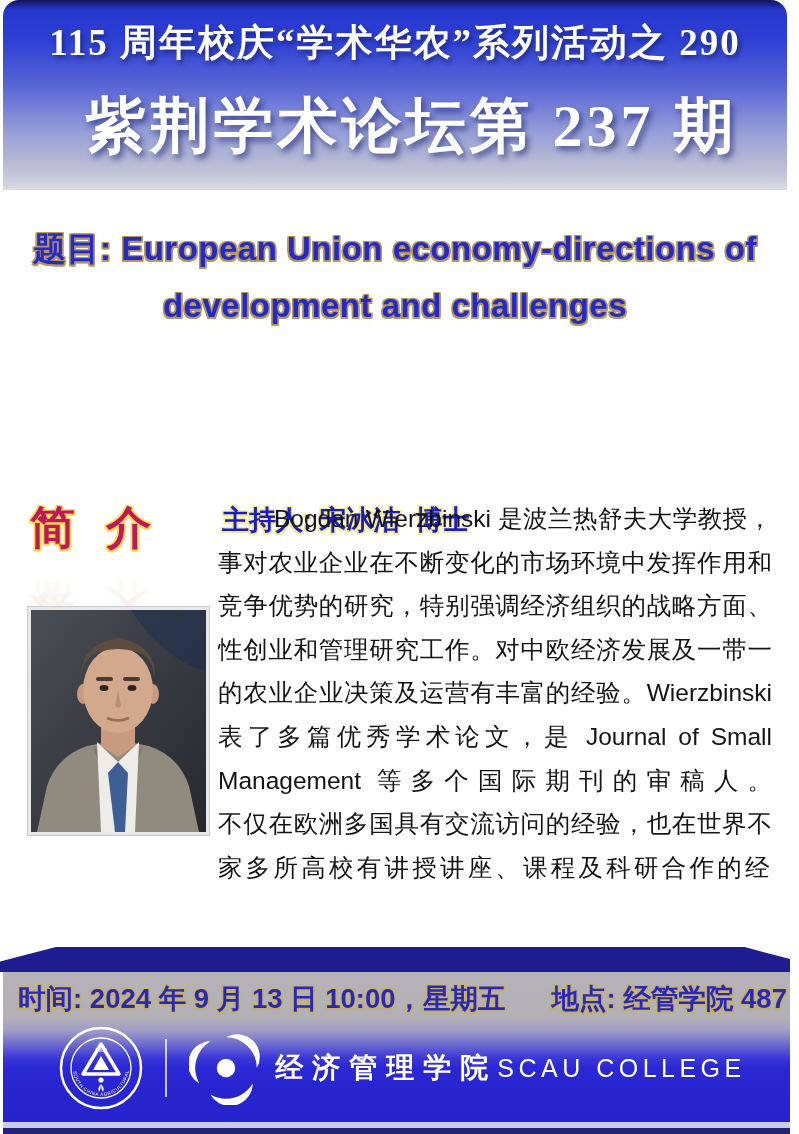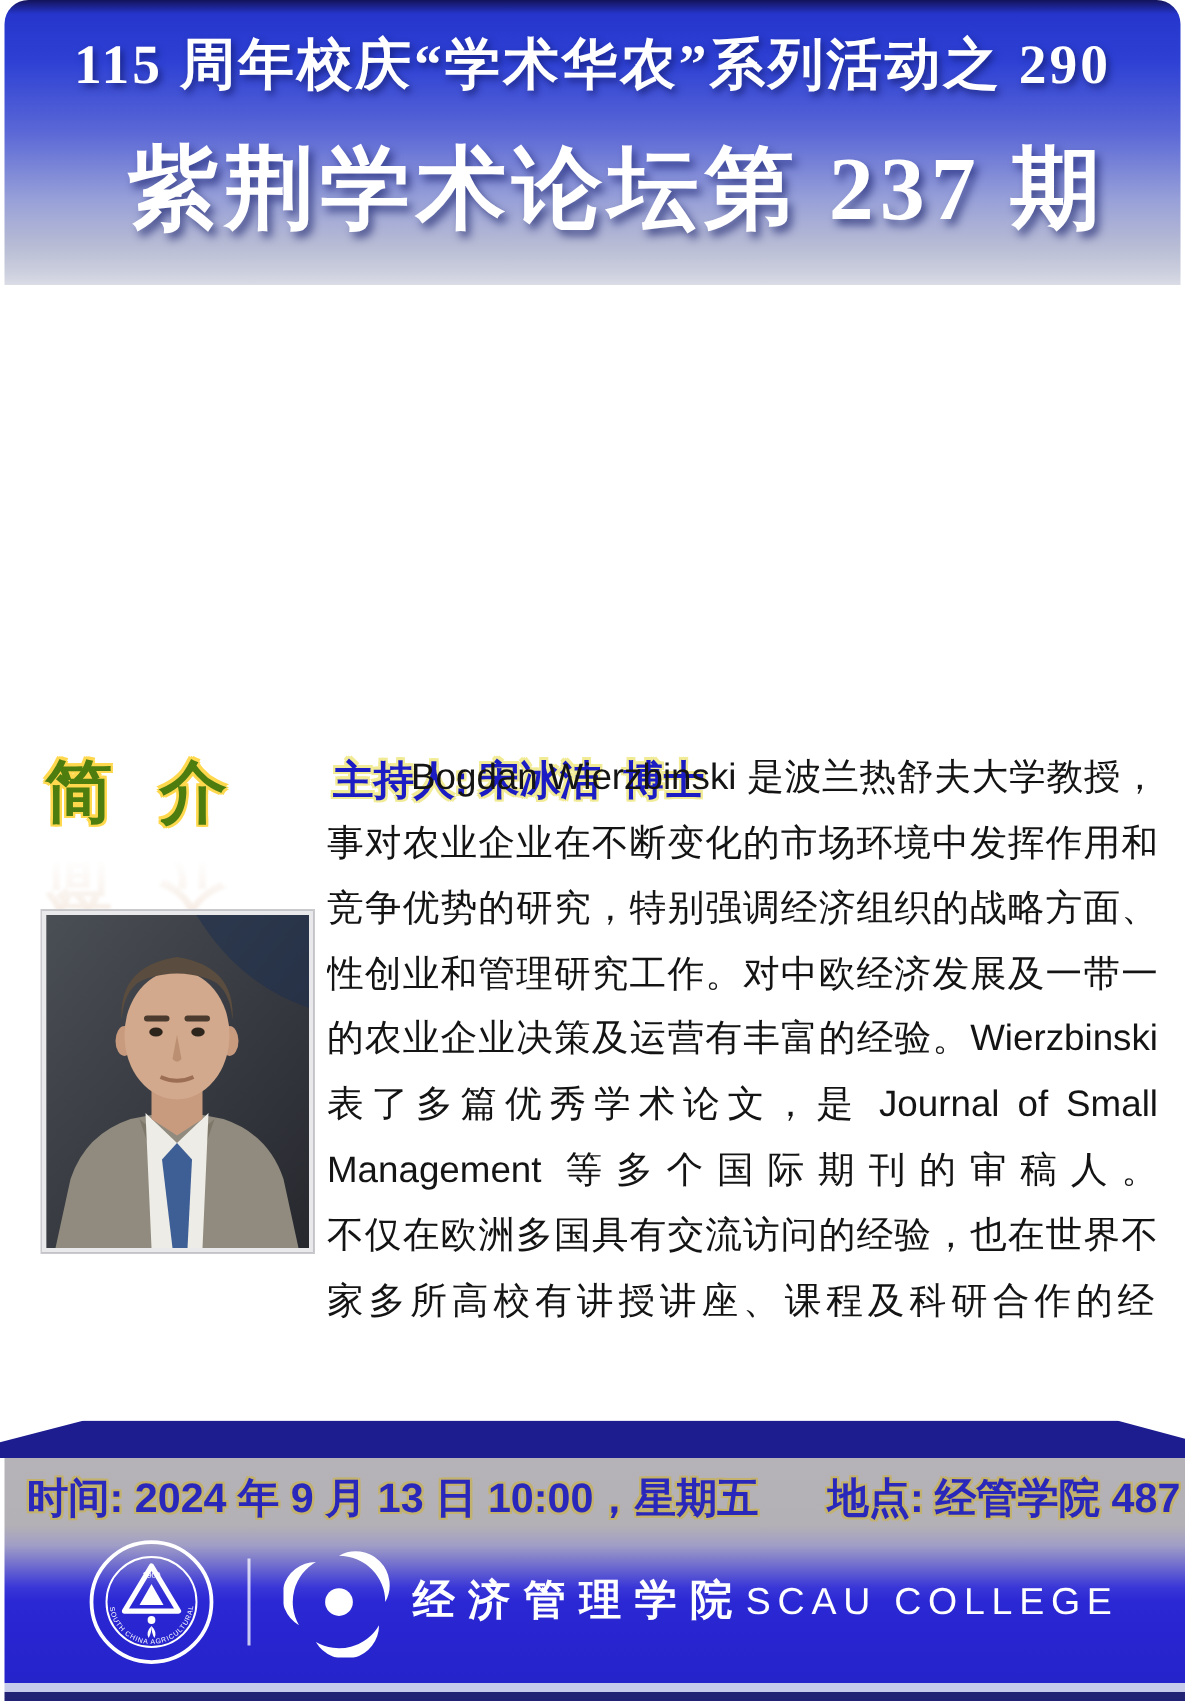--- a/index.html
+++ b/index.html
@@ -42,21 +42,21 @@
   
   .speakers{
     position:absolute;top:390px;left:222px;
     color:#1c1cc4;--oc:#f2eb96;font-weight:700;font-size:27px;line-height:52px;
     white-space:pre;
   }
   
   .intro-heading{
     position:absolute;top:498px;left:30px;
     font-size:45px;font-weight:700;letter-spacing:10px;
-    color:#4d7c0f;--oc:#ffd84d;font-family:"Liberation Serif",serif;
+    color:#be185d;--oc:#ffd84d;font-family:"Liberation Serif",serif;
   }
   .intro-reflection{
     position:absolute;top:558px;left:30px;
     font-size:45px;font-weight:700;letter-spacing:10px;
     color:#c98a58;font-family:"Liberation Serif",serif;
     transform:scaleY(-1);opacity:.22;filter:blur(1px);
     -webkit-mask-image:linear-gradient(180deg,rgba(0,0,0,.9) 0%,transparent 75%);
             mask-image:linear-gradient(180deg,rgba(0,0,0,.9) 0%,transparent 75%);
   }
   .photo-frame{
@@ -112,20 +112,24 @@
 </head>
 <body>
 
 <div class="poster">
 
   <div class="banner">
     <div class="banner-line1">115 周年校庆“学术华农”系列活动之 290</div>
     <div class="banner-line2">紫荆学术论坛第 237 期</div>
   </div>
 
+  <div class="title-block outline">
+    <div>题目: European Union economy-directions of</div>
+    <div>development and challenges</div>
+  </div>
 
   <div class="speakers outline">
     <div>主持人: 宋冰洁  博士</div>
   </div>
 
   <div class="intro-heading outline">简 介</div>
   <div class="intro-reflection">简 介</div>
 
   <div class="photo-frame">
     <svg viewBox="0 0 175 222" xmlns="http://www.w3.org/2000/svg">

